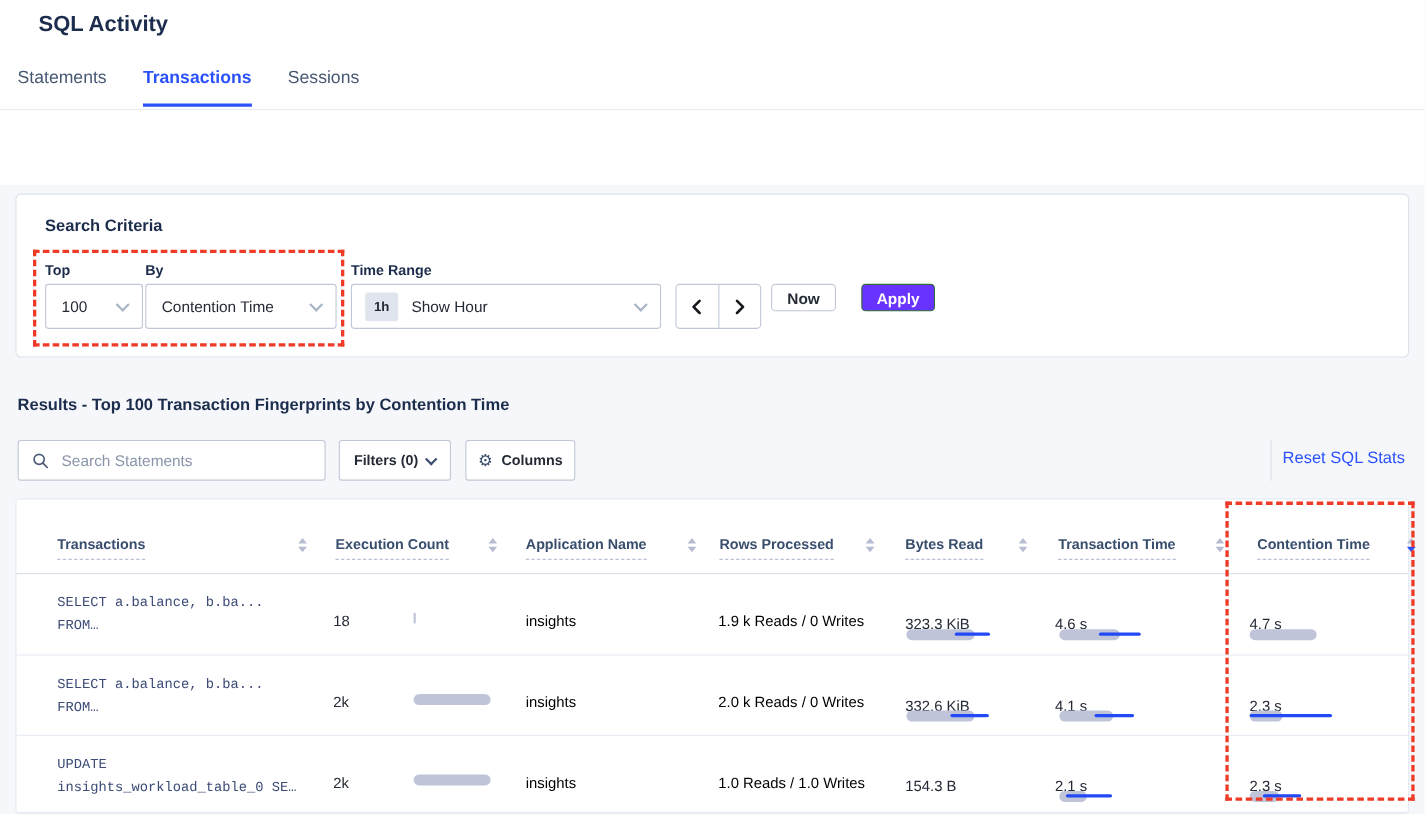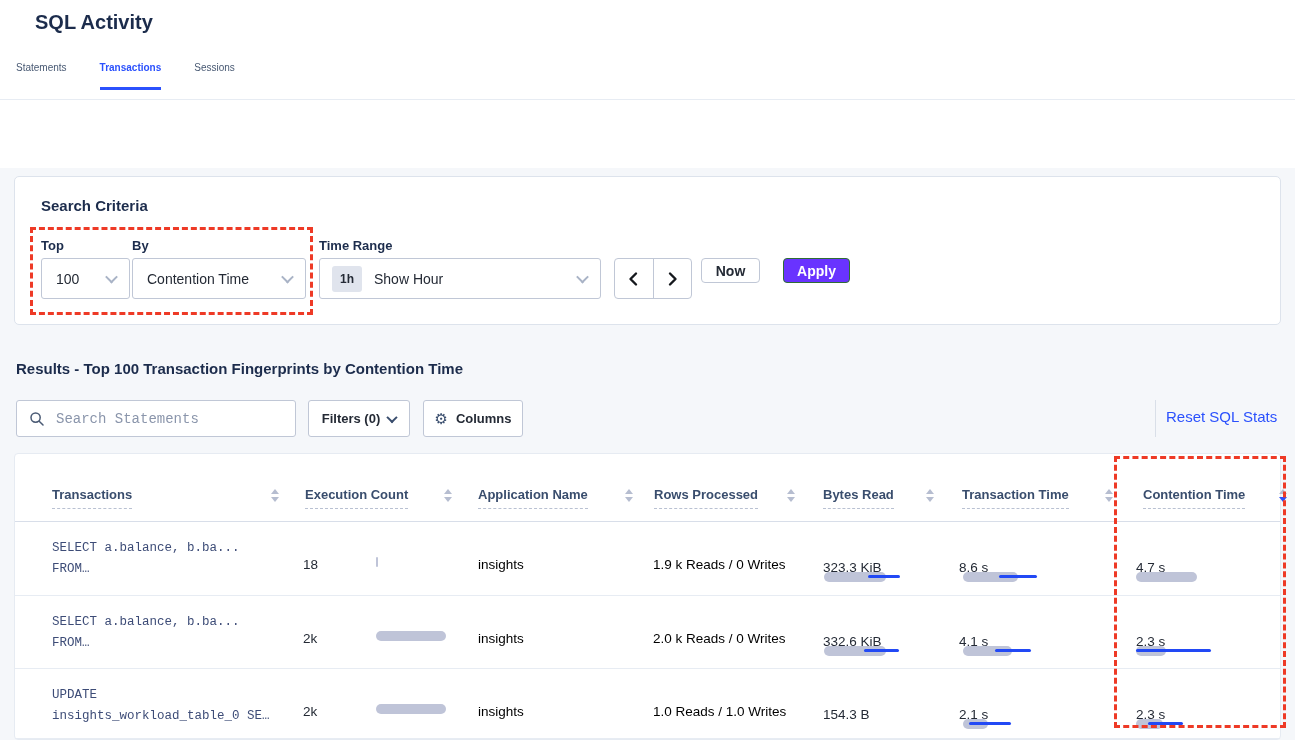--- a/index.html
+++ b/index.html
@@ -3,21 +3,21 @@
 <meta charset="utf-8">
 <style>
   html,body{margin:0;padding:0;background:#ffffff;font-family:"Liberation Sans",sans-serif;}
   .page{position:relative;width:1295px;height:740px;background:#f5f7fa;overflow:hidden;
         -webkit-font-smoothing:antialiased;color:#242a35;}
 
   
   .top-white{position:absolute;left:0;top:0;width:1295px;height:168px;background:#fff;}
   .page-title{position:absolute;left:16px;top:11px;font-size:20px;font-weight:700;color:#1c2c4c;margin-left:19px;}
   .tabs{position:absolute;left:16px;top:62px;display:flex;gap:33px;}
-  .tab{font-size:10px;color:#475872;padding-bottom:17px;cursor:pointer;}
+  .tab{font-size:16px;color:#475872;padding-bottom:17px;cursor:pointer;}
   .tab.active{color:#2b51fd;font-weight:700;box-shadow:inset 0 -3px 0 #2b51fd;}
   .top-divider{position:absolute;left:0;top:99px;width:1295px;height:1px;background:#e7ecf3;}
 
   
   .radio-row{position:absolute;left:0;top:100px;width:1295px;height:68px;background:#fff;}
   .radio{position:absolute;display:flex;align-items:center;gap:14px;top:130px;cursor:pointer;}
   .rb{width:16px;height:16px;border-radius:50%;background:#fff;box-sizing:border-box;flex:0 0 auto;}
   .rb.on{border:5px solid #2b51fd;}
   .rb.off{border:1px solid #b9c1d2;}
   .radio-label{font-size:14px;color:#394d6d;}
@@ -52,21 +52,21 @@
   .annot{position:absolute;border:3px dashed #ee3a26;box-sizing:border-box;pointer-events:none;}
   .annot.box1{left:15px;top:50px;width:283px;height:88px;}
   .annot.box2{left:1099px;top:2px;width:172px;height:272px;}
 
   
   .results-heading{position:absolute;left:16px;top:360px;font-size:15px;font-weight:700;color:#1c2c4c;}
   .search-box{position:absolute;left:16px;top:400px;width:280px;height:37px;background:#fff;
               border:1px solid #c0c7d6;border-radius:3px;box-sizing:border-box;
               display:flex;align-items:center;gap:10px;padding-left:13px;}
   .search-box input{border:none;outline:none;font-size:14px;color:#394d6d;width:220px;
-              font-family:Liberation Mono, monospace;background:transparent;}
+              font-family:Liberation Sans, sans-serif;background:transparent;}
   .search-box input::placeholder{color:#8a95ab;}
   .tool-btn{position:absolute;top:400px;height:37px;background:#fff;border:1px solid #c0c7d6;border-radius:3px;
             box-sizing:border-box;display:flex;align-items:center;justify-content:center;gap:8px;
             font-size:13px;font-weight:700;color:#242a35;cursor:pointer;}
   .tool-btn .chev{width:6px;height:6px;border-width:2px;}
   .gear{font-family:"DejaVu Sans",sans-serif;font-size:15px;font-weight:400;color:#394d6d;}
   .stats{position:absolute;left:540px;top:410px;width:604px;text-align:right;font-size:13.5px;color:#394d6d;}
   .stats b{color:#242a35;}
   .vdiv{position:absolute;left:1155px;top:400px;width:1px;height:37px;background:#d9dfe8;}
   .reset-link{position:absolute;left:1166px;top:408px;font-size:15px;color:#2b51fd;cursor:pointer;text-decoration:none;}
@@ -229,21 +229,21 @@
       <div class="sql" style="top:40px;">FROM…</div>
       <div class="cellmid count" style="left:288px;">18</div>
       <div class="exec-bar" style="width: 2px;"></div>
       <div class="cellmid" style="left:463px;">insights</div>
       <div class="cellmid" style="left:638px;">1.9 k Reads / 0 Writes</div>
       <div class="mval" style="left:808px;">323.3 KiB</div>
       <div class="barwrap" style="left:809px;">
         <div class="gbar" style="width: 62px;"></div>
         <div class="bline" style="left: 44px; width: 32px;"></div>
       </div>
-      <div class="mval" style="left:944px;">8.6 s</div>
+      <div class="mval" style="left:944px;">4.6 s</div>
       <div class="barwrap" style="left:948px;">
         <div class="gbar" style="width: 55px;"></div>
         <div class="bline" style="left: 36px; width: 38px;"></div>
       </div>
       <div class="mval" style="left:1121px;">4.7 s</div>
       <div class="barwrap" style="left:1121px;">
         <div class="gbar" style="width: 61px;"></div>
         <div class="bline" style="left: 0px; width: 0px;"></div>
       </div>
     </div>

